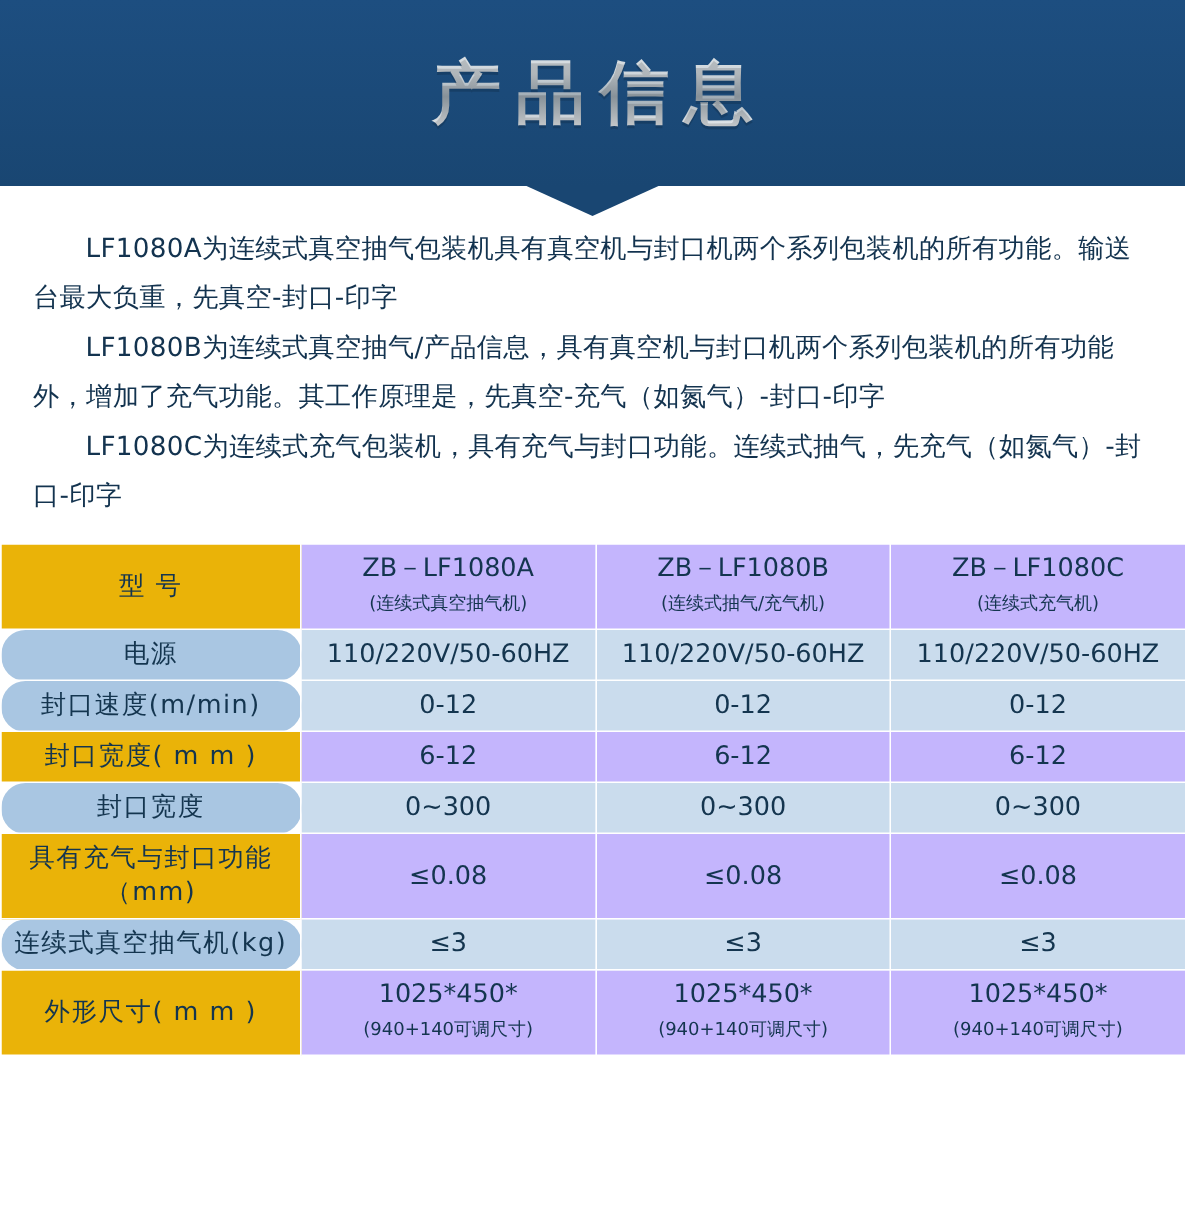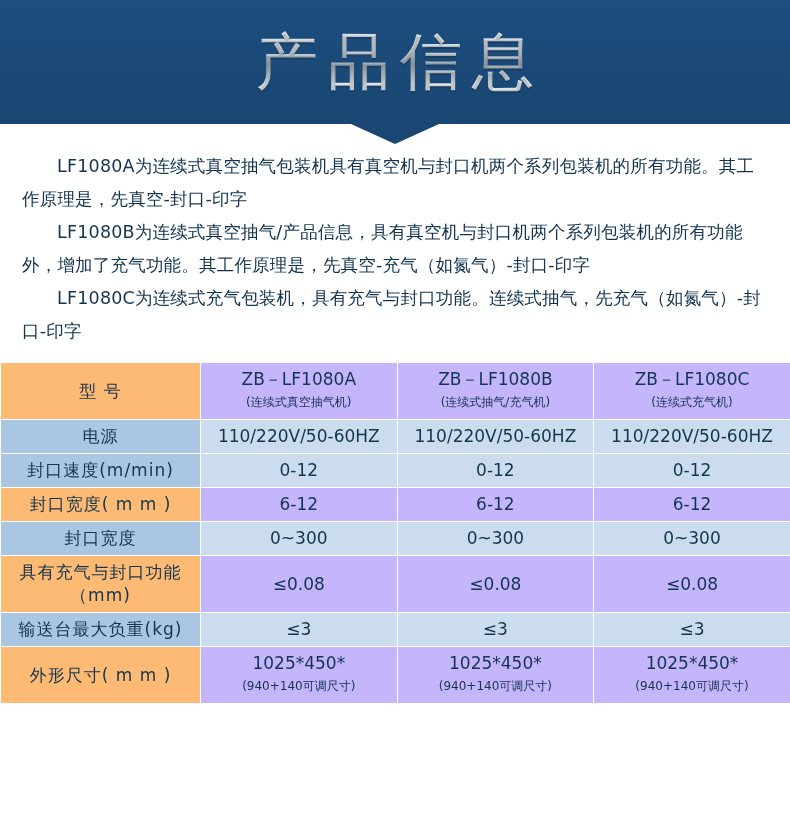--- a/index.html
+++ b/index.html
@@ -32,22 +32,22 @@
   .banner-title {
     position: absolute;
     left: 0;
     top: 0;
     width: 790px;
     height: 124px;
     display: flex;
     align-items: center;
     justify-content: center;
     font-family: "DejaVu Sans", sans-serif;
-    font-size: 62px;
-    font-weight: normal;
+    font-size: 46px;
+    font-weight: bold;
     letter-spacing: 10px;
     color: #d9dde0;
     background: linear-gradient(180deg,#f4f6f7 0%, #cfd6db 40%, #9fabb4 52%, #e6eaed 68%, #b8c2c9 100%);
     -webkit-background-clip: text;
     background-clip: text;
     -webkit-text-fill-color: transparent;
     text-shadow: 0 2px 0 rgba(0,0,0,0.15);
     padding-left: 10px;
     box-sizing: border-box;
   }
@@ -95,29 +95,30 @@
   table.spec td {
     border: 1px solid #ffffff;
     text-align: center;
     vertical-align: middle;
     color: #14354f;
     font-size: 17px;
     padding: 5px 2px;
     line-height: 23px;
   }
   td.label {
-    background: #fdba74;
+    background: #eab308;
     letter-spacing: 1px;
     font-size: 17px;
   }
   td.value {
     background: #c4b5fd;
   }
   tr.alt td.label {
     background: #a9c6e2;
+    border-radius: 16px;
   }
   tr.alt td.value {
     background: #cadced;
     margin-left: 22px;
   }
   td.two-line .l1 { display: block; }
   td.two-line .l2 { display: block; }
   .small-val { font-size: 12px; }
   .tiny-label { font-size: 15.5px; letter-spacing: 0; }
 </style>
@@ -125,21 +126,21 @@
 <body>
 
 <div class="page">
 
   <div class="banner">
     <div class="banner-title">产品信息</div>
   </div>
   <div class="banner-arrow"></div>
 
   <div class="desc">
-    <p>LF1080A为连续式真空抽气包装机具有真空机与封口机两个系列包装机的所有功能。其工作原理是，先真空-封口-印字</p>
+    <p>LF1080A为连续式真空抽气包装机具有真空机与封口机两个系列包装机的所有功能。输送台最大负重，先真空-封口-印字</p>
     <p>LF1080B为连续式真空抽气/产品信息，具有真空机与封口机两个系列包装机的所有功能外，增加了充气功能。其工作原理是，先真空-充气（如氮气）-封口-印字</p>
     <p>LF1080C为连续式充气包装机，具有充气与封口功能。连续式抽气，先充气（如氮气）-封口-印字</p>
   </div>
 
   <div class="spec-wrap">
     <table class="spec">
       <colgroup>
         <col class="label-col">
         <col class="val-col">
         <col class="val-col">
@@ -185,21 +186,21 @@
             <td class="value">0~300</td>
             <td class="value">0~300</td>
           </tr>
           <tr>
             <td class="label tiny-label">具有充气与封口功能（mm)</td>
             <td class="value">≤0.08</td>
             <td class="value">≤0.08</td>
             <td class="value">≤0.08</td>
           </tr>
           <tr class="alt">
-            <td class="label tiny-label">输送台最大负重(kg)</td>
+            <td class="label tiny-label">连续式真空抽气机(kg)</td>
             <td class="value">≤3</td>
             <td class="value">≤3</td>
             <td class="value">≤3</td>
           </tr>
           <tr>
             <td class="label tiny-label">外形尺寸( m m )</td>
             <td class="value two-line">
               <span class="l1">1025*450*</span>
               <span class="l2 small-val">(940+140可调尺寸)</span>
             </td>

